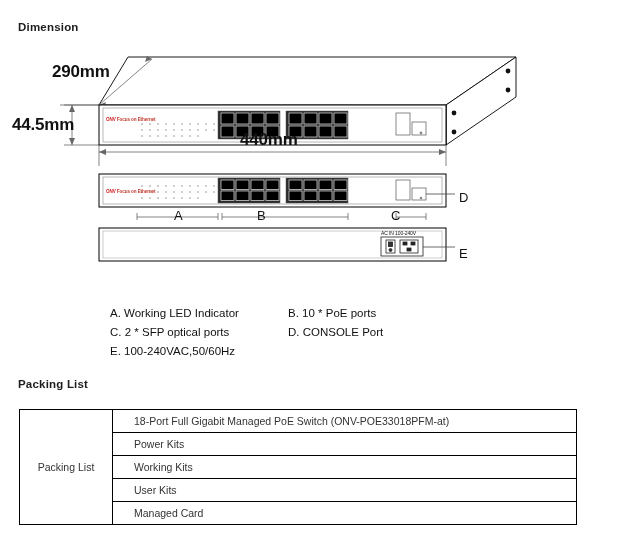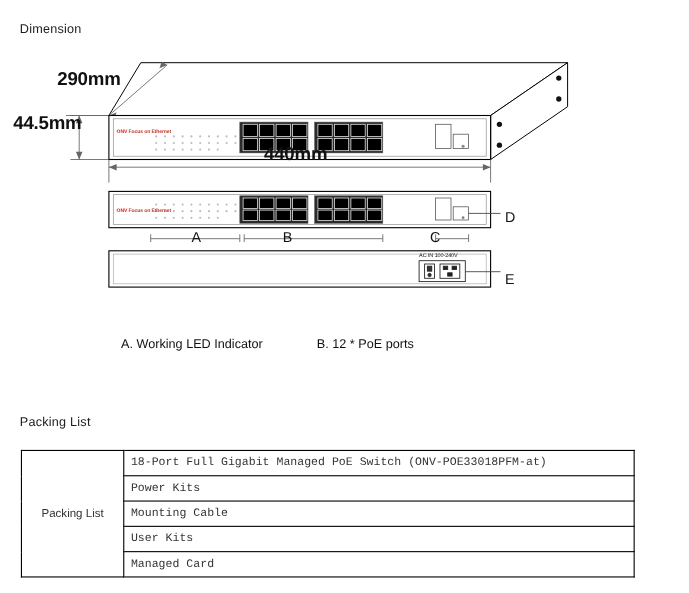--- a/index.html
+++ b/index.html
@@ -14,21 +14,21 @@
     position: relative;
     font-family: "Liberation Sans", sans-serif;
     color: #1a1a1a;
     overflow: hidden;
   }
 
   
   .section-heading {
     position: absolute;
     font-size: 11.5px;
-    font-weight: normal;
+    font-weight: bold;
     color: #1d1d1d;
     letter-spacing: .2px;
     white-space: nowrap;
   }
   #heading-dimension { left: 18px; top: 21px; }
   #heading-packing   { left: 18px; top: 378px; }
 
   
   #dimension-figure {
     position: absolute;
@@ -41,21 +41,21 @@
 
   .dim-label {
     position: absolute;
     font-size: 17px;
     font-weight: bold;
     color: #111;
     white-space: nowrap;
     letter-spacing: -0.2px;
   }
   #label-290 { left: 52px; top: 28px; }
-  #label-445 { left: 12px; top: 68px; }
+  #label-445 { left: 12px; top: 81px; }
   #label-440 { left: 240px; top: 96px; }
 
   .callout-letter {
     position: absolute;
     font-size: 13px;
     color: #111;
     font-weight: normal;
     white-space: nowrap;
   }
   #callout-a { left: 174px; top: 174px; }
@@ -119,22 +119,21 @@
     height: 22px;
     padding: 0 5px;
     vertical-align: middle;
     font-weight: normal;
   }
   #packing-table td.label-cell {
     width: 82px;
     text-align: center;
   }
   #packing-table td.item-cell {
-    padding-left: 6px;
-    font-family: Liberation Mono, monospace;
+    padding-left: 21px;
   }
 </style>
 </head>
 <body>
 
 <div class="section-heading" id="heading-dimension">Dimension</div>
 
 <div id="dimension-figure">
 
   <svg width="626" height="240" viewBox="0 0 626 240">
@@ -380,42 +379,45 @@
   </div>
   <div class="onv-logo" id="logo-front-mid">
     <span class="mark">ONV</span>
     <span class="word">Focus on Ethernet</span>
   </div>
 </div>
 
 <div id="legend">
   <div class="legend-row">
     <div class="legend-col-left">A. Working LED Indicator</div>
-    <div class="legend-col-right">B. 12 * PoE ports</div>
+    <div class="legend-col-right">B. 10 * PoE ports</div>
   </div>
   <div class="legend-row">
+    <div class="legend-col-left">C. 2 * SFP  optical ports</div>
+    <div class="legend-col-right">D. CONSOLE Port</div>
   </div>
   <div class="legend-row">
+    <div class="legend-col-left">E. 100-240VAC,50/60Hz</div>
     <div class="legend-col-right"></div>
   </div>
 </div>
 
 <div class="section-heading" id="heading-packing">Packing List</div>
 
 <table id="packing-table">
   <tbody>
     <tr>
       <td class="label-cell" rowspan="5">Packing List</td>
       <td class="item-cell">18-Port Full Gigabit Managed PoE Switch  (ONV-POE33018PFM-at)</td>
     </tr>
     <tr>
       <td class="item-cell">Power Kits</td>
     </tr>
     <tr>
-      <td class="item-cell">Mounting Cable</td>
+      <td class="item-cell">Working Kits</td>
     </tr>
     <tr>
       <td class="item-cell">User Kits</td>
     </tr>
     <tr>
       <td class="item-cell">Managed Card</td>
     </tr>
   </tbody>
 </table>
 

